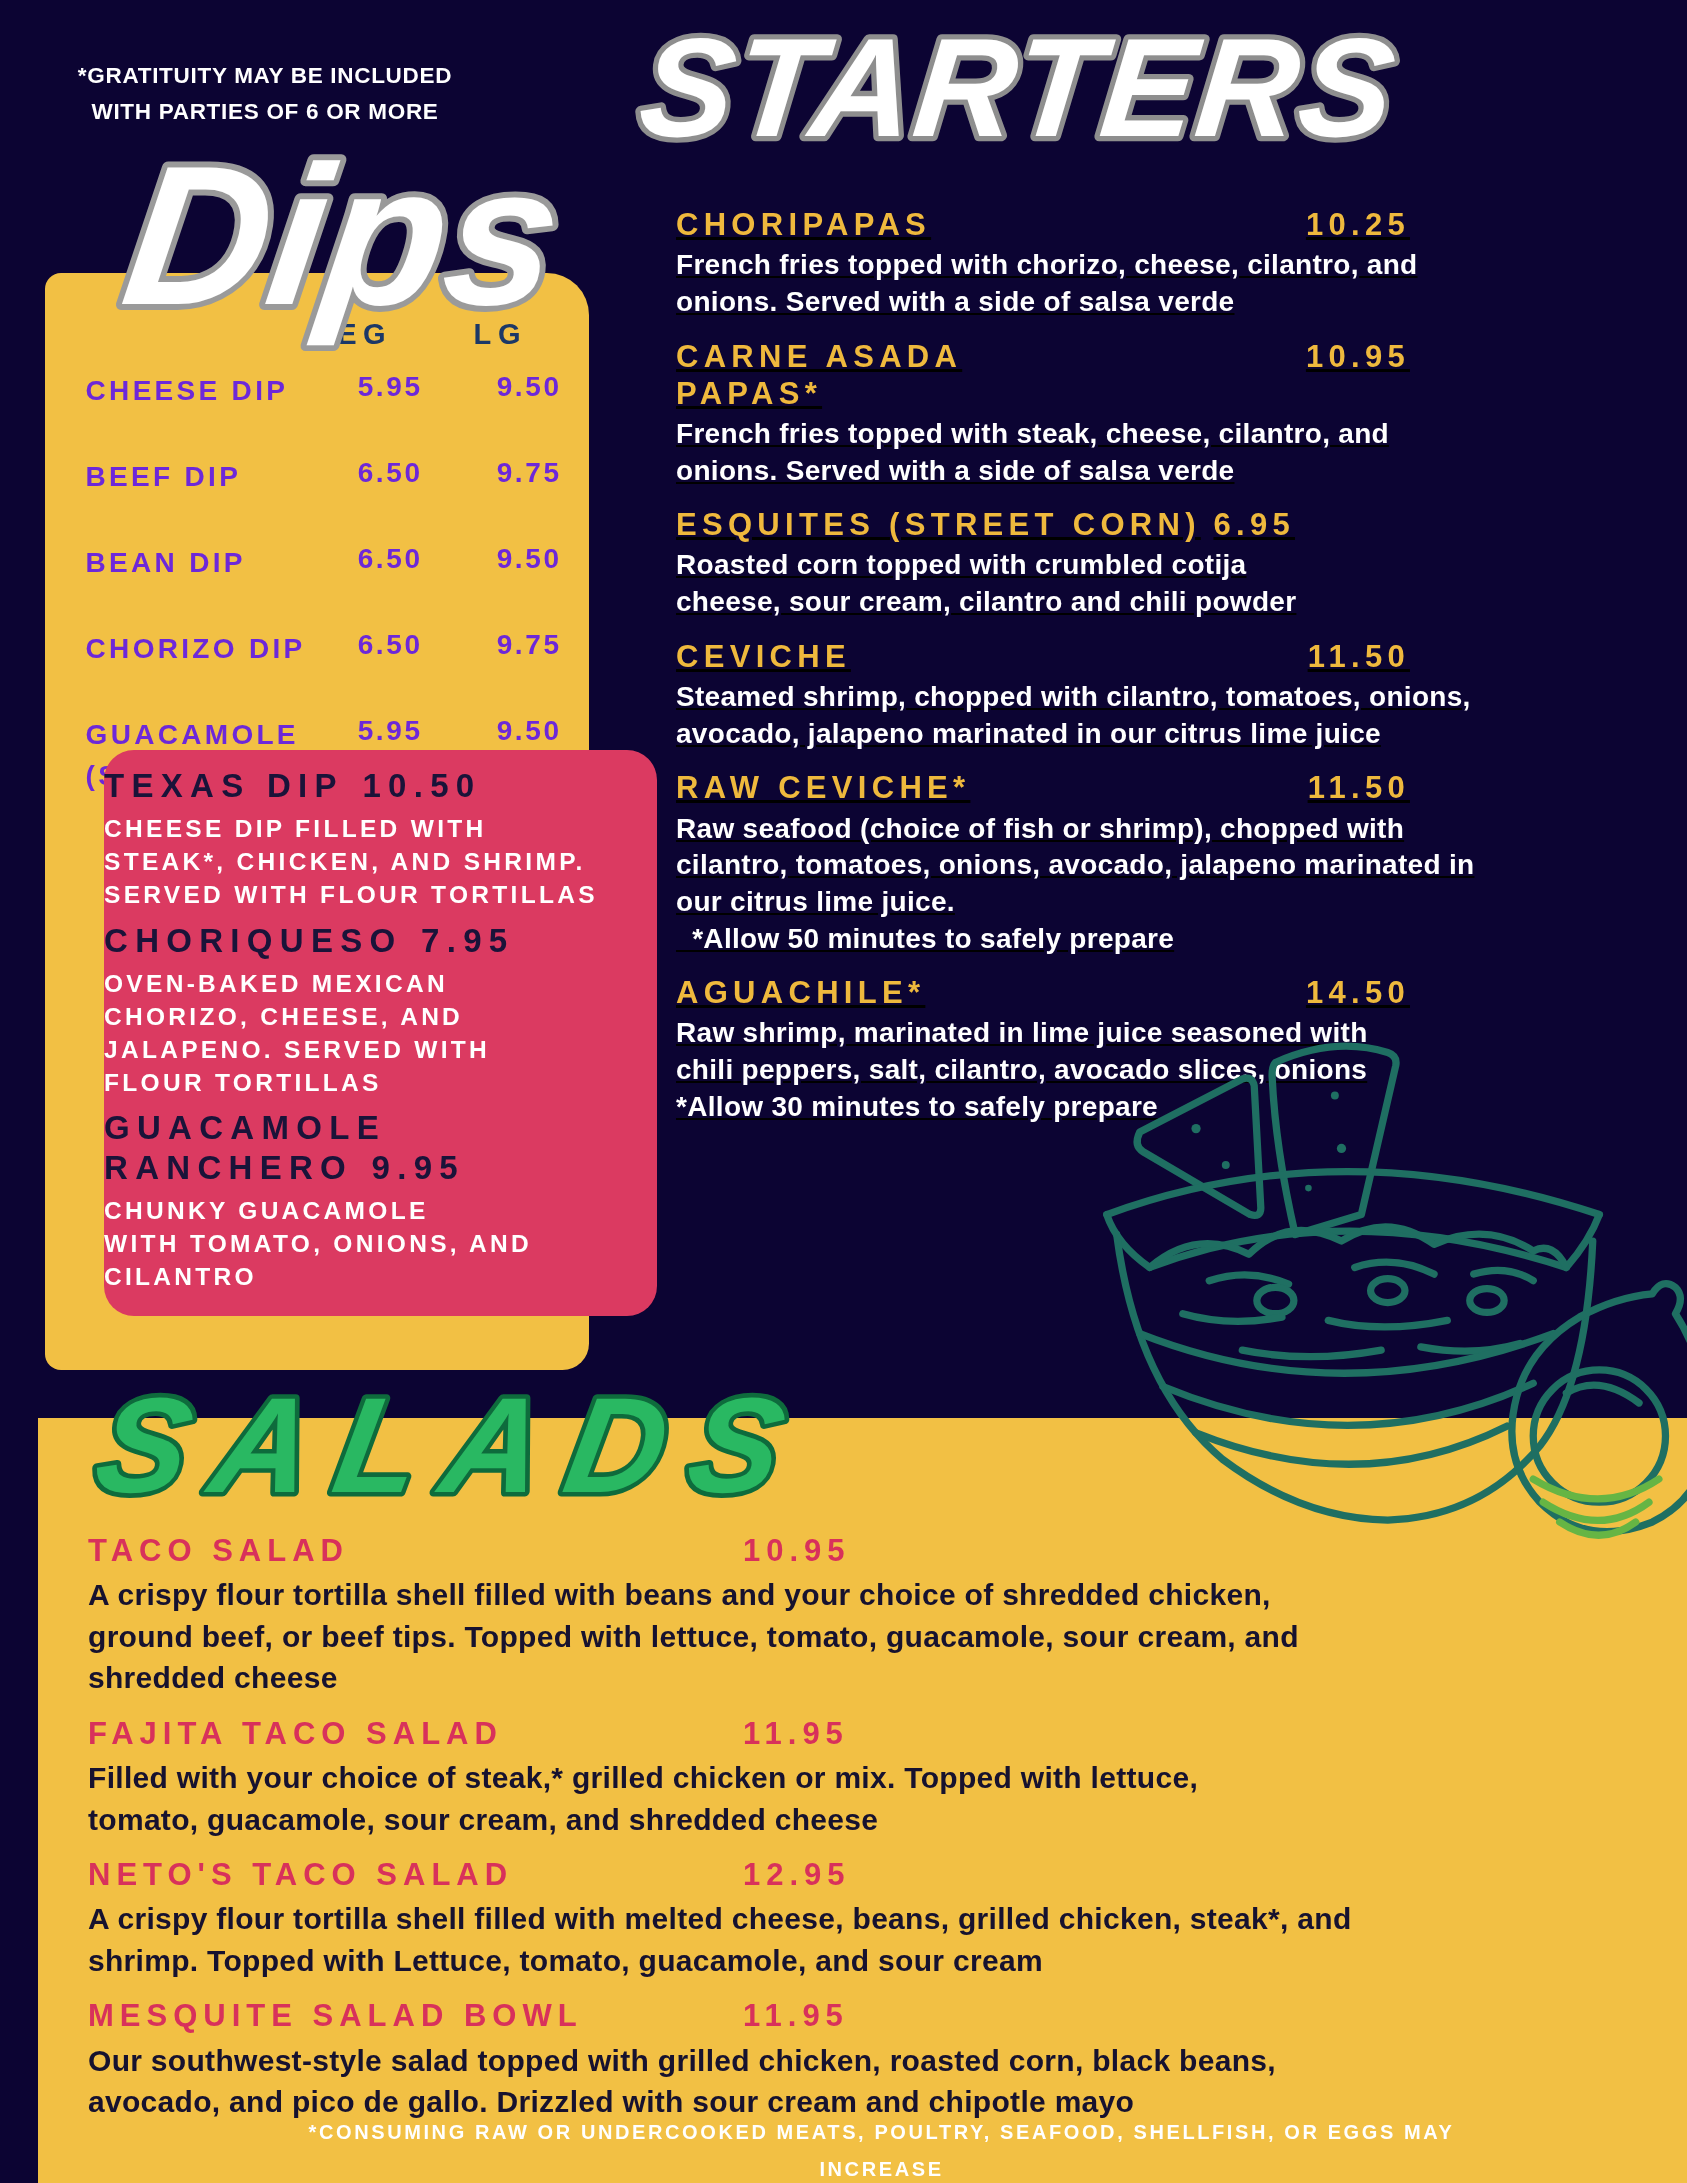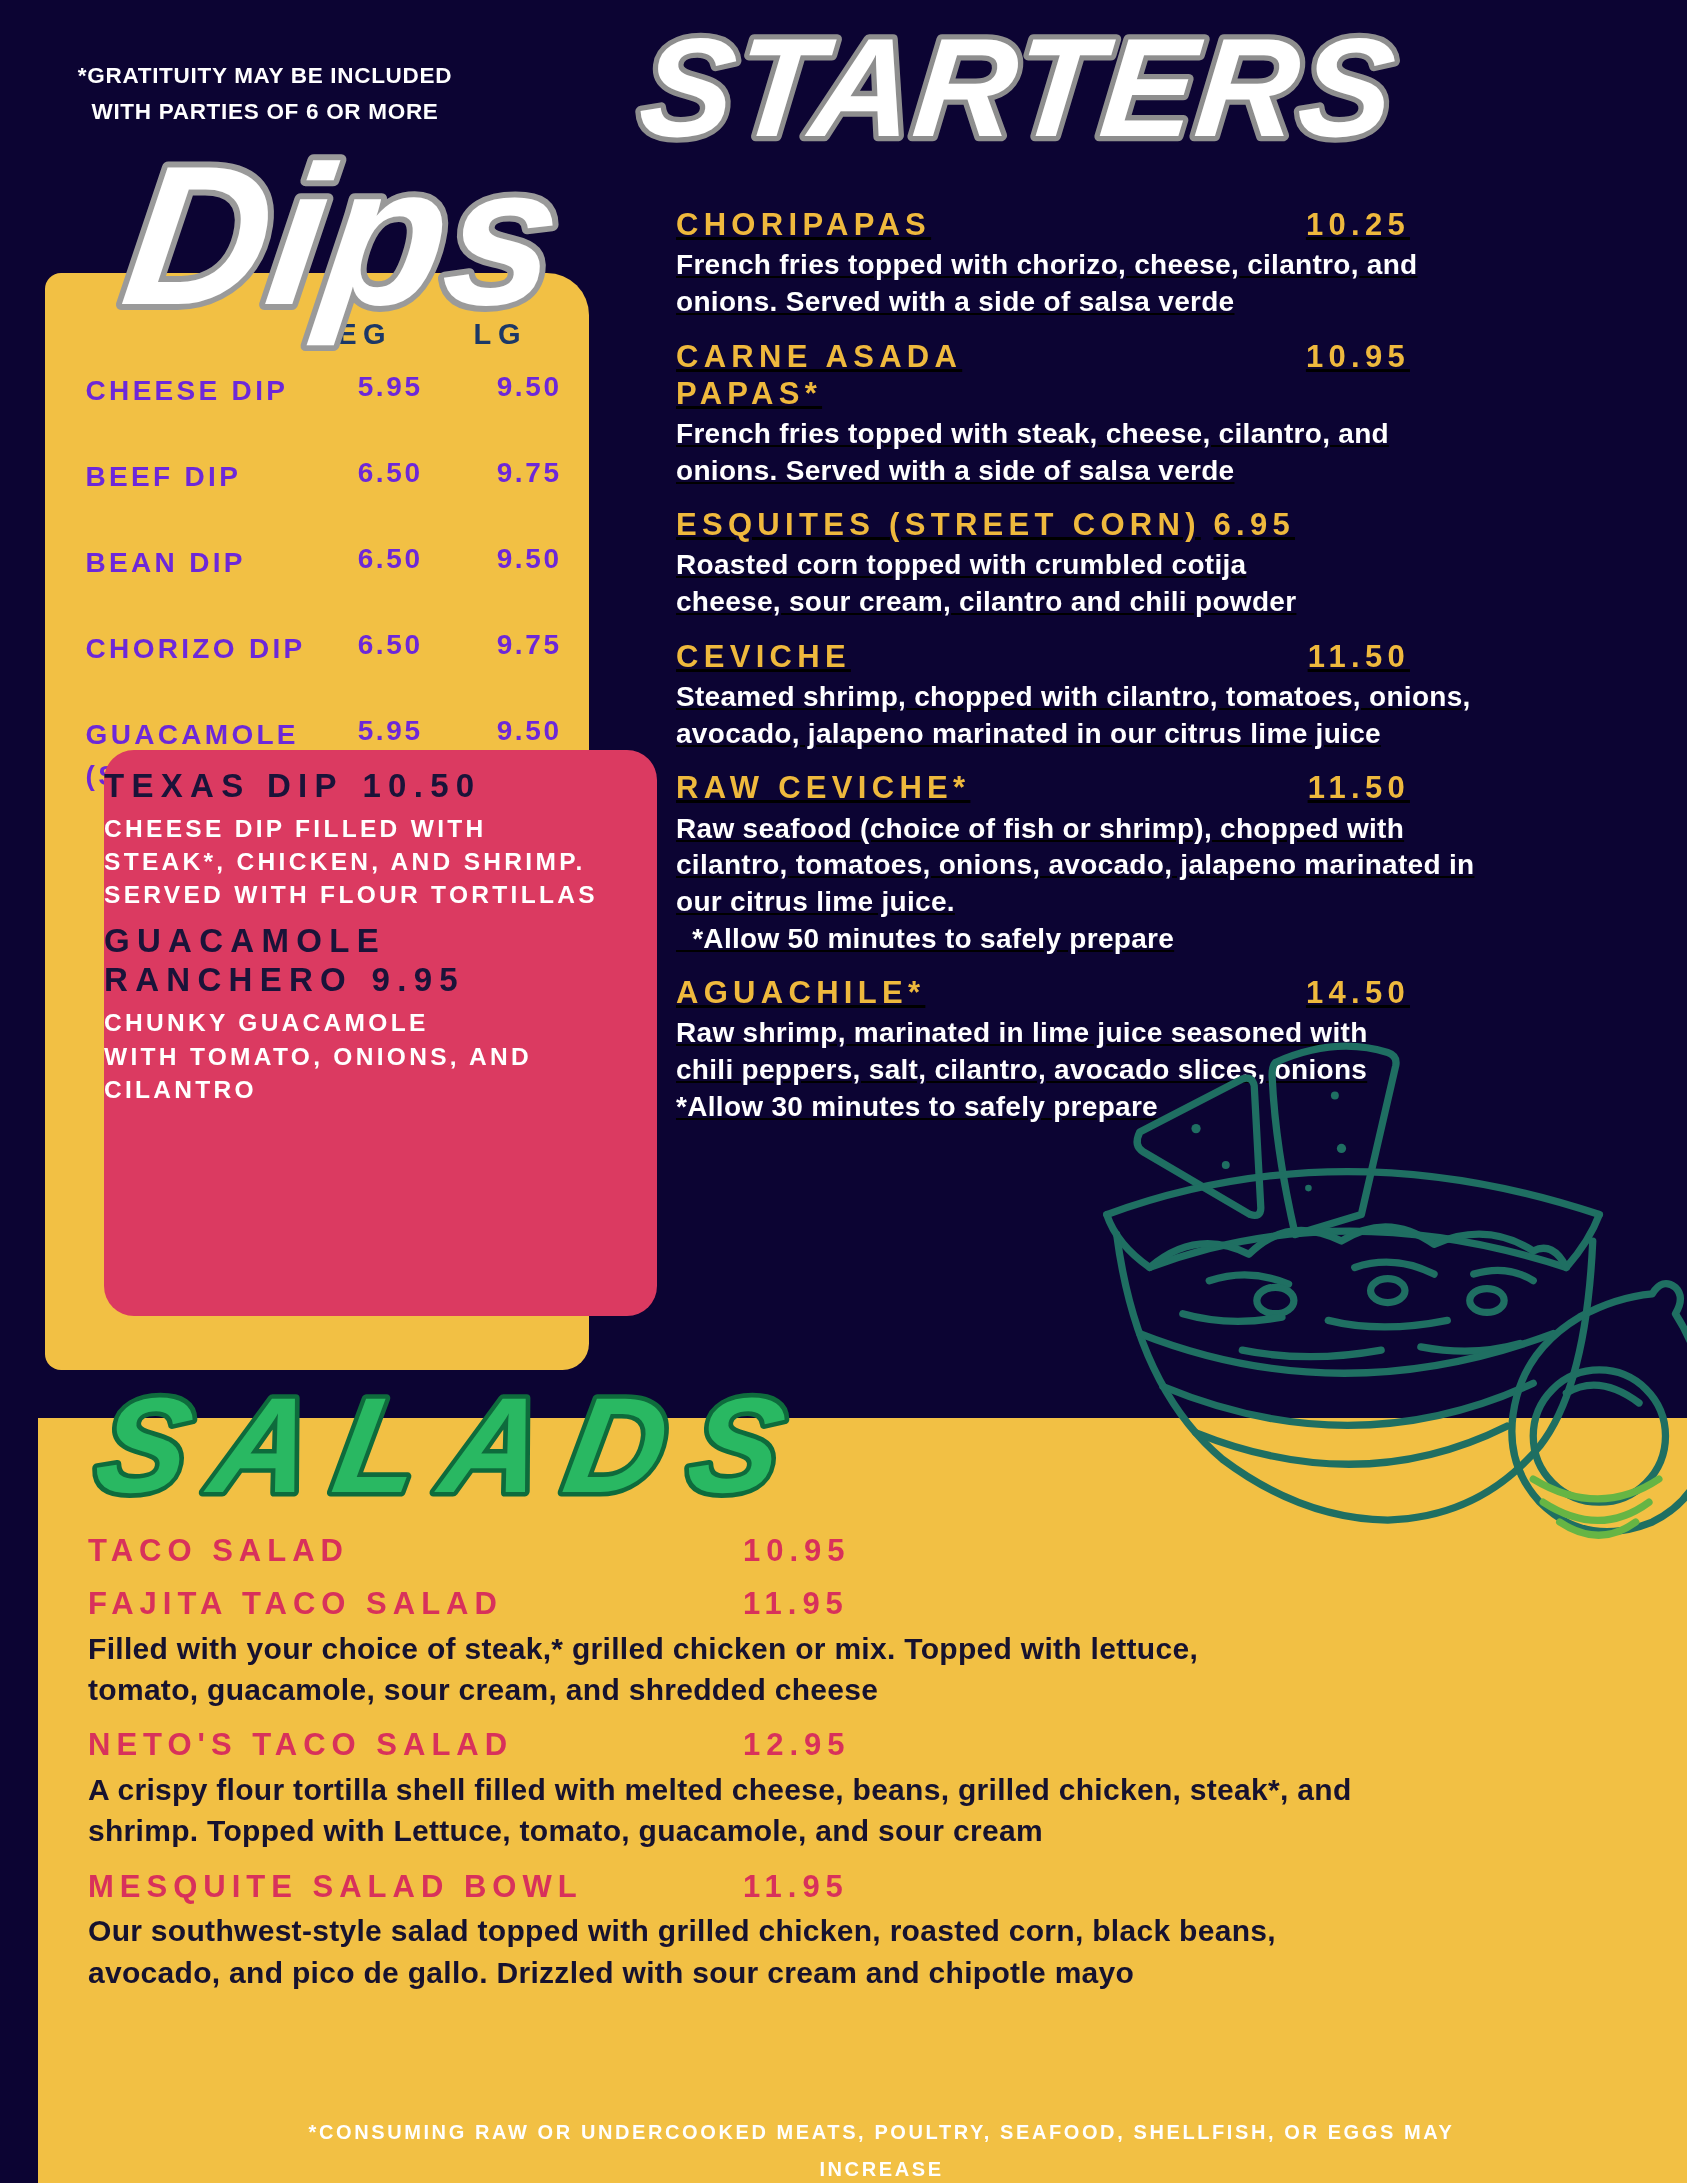--- a/index.html
+++ b/index.html
@@ -129,20 +129,29 @@
 
       <div class="special">
         <div class="special-title">
           <span>TEXAS DIP</span><span class="sp-price">10.50</span>
         </div>
         <div class="special-desc">CHEESE DIP FILLED WITH
 STEAK*, CHICKEN, AND SHRIMP.
 SERVED WITH FLOUR TORTILLAS</div>
       </div>
 
+      <div class="special">
+        <div class="special-title">
+          <span>CHORIQUESO</span><span class="sp-price">7.95</span>
+        </div>
+        <div class="special-desc">OVEN-BAKED MEXICAN
+CHORIZO, CHEESE, AND
+JALAPENO. SERVED WITH
+FLOUR TORTILLAS</div>
+      </div>
 
       <div class="special">
         <div class="special-title">
           <span>GUACAMOLE RANCHERO</span><span class="sp-price">9.95</span>
         </div>
         <div class="special-desc">CHUNKY GUACAMOLE
 WITH TOMATO, ONIONS, AND
 CILANTRO</div>
       </div>
     </div>
@@ -259,20 +268,23 @@
     </g>
   </svg>
 
   <div class="salads-list">
 
       <div class="sa-item">
         <div class="sa-head">
           <span>TACO SALAD</span>
           <span>10.95</span>
         </div>
+        <div class="sa-desc">A crispy flour tortilla shell filled with beans and your choice of shredded chicken,
+ground beef, or beef tips. Topped with lettuce, tomato, guacamole, sour cream, and
+shredded cheese</div>
       </div>
 
       <div class="sa-item">
         <div class="sa-head">
           <span>FAJITA TACO SALAD</span>
           <span>11.95</span>
         </div>
         <div class="sa-desc">Filled with your choice of steak,* grilled chicken or mix. Topped with lettuce,
 tomato, guacamole, sour cream, and shredded cheese</div>
       </div>

